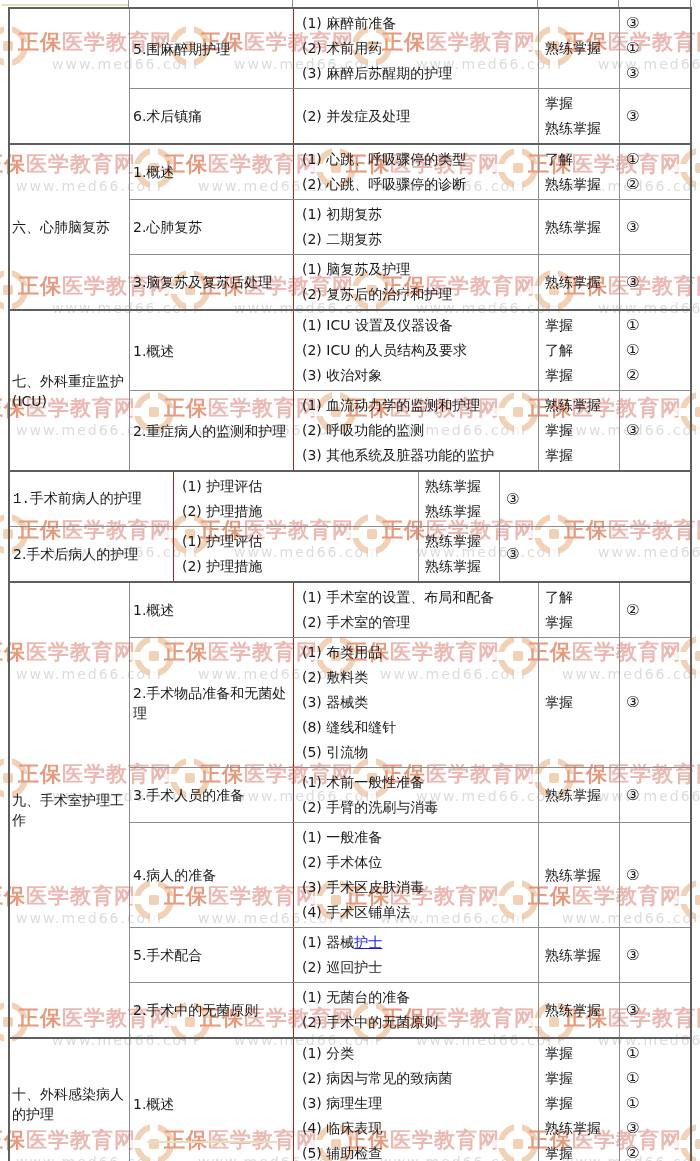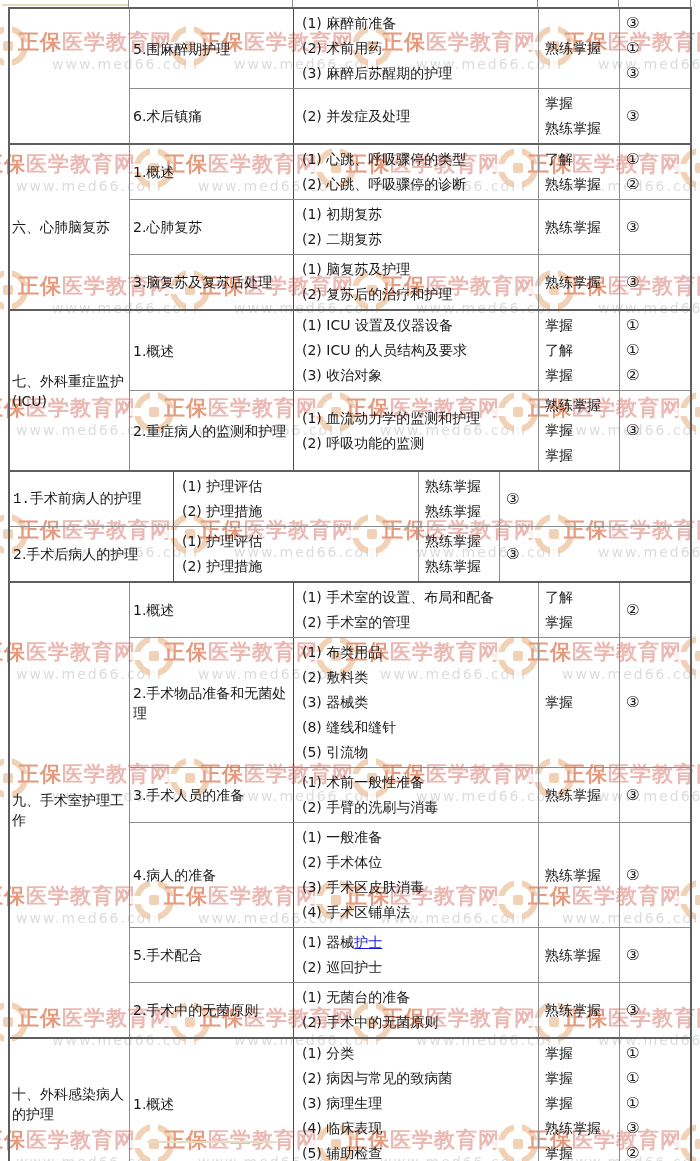--- a/index.html
+++ b/index.html
@@ -577,20 +577,21 @@
             <div class="line">②</div>
           </div>
         </div>
         <div class="row">
           <div class="cell section-cell">
             <div style="white-space: normal; line-height: 20px;">2.重症病人的监测和护理</div>
           </div>
           <div class="cell items-cell">
             <div class="line">(1) 血流动力学的监测和护理</div>
             <div class="line">(2) 呼吸功能的监测</div>
+            <div class="line">(3) 其他系统及脏器功能的监护</div>
           </div>
           <div class="cell mastery-cell">
             <div class="line">熟练掌握</div>
             <div class="line">掌握</div>
             <div class="line">掌握</div>
           </div>
           <div class="cell level-cell">
             <div class="line">③</div>
           </div>
         </div>

